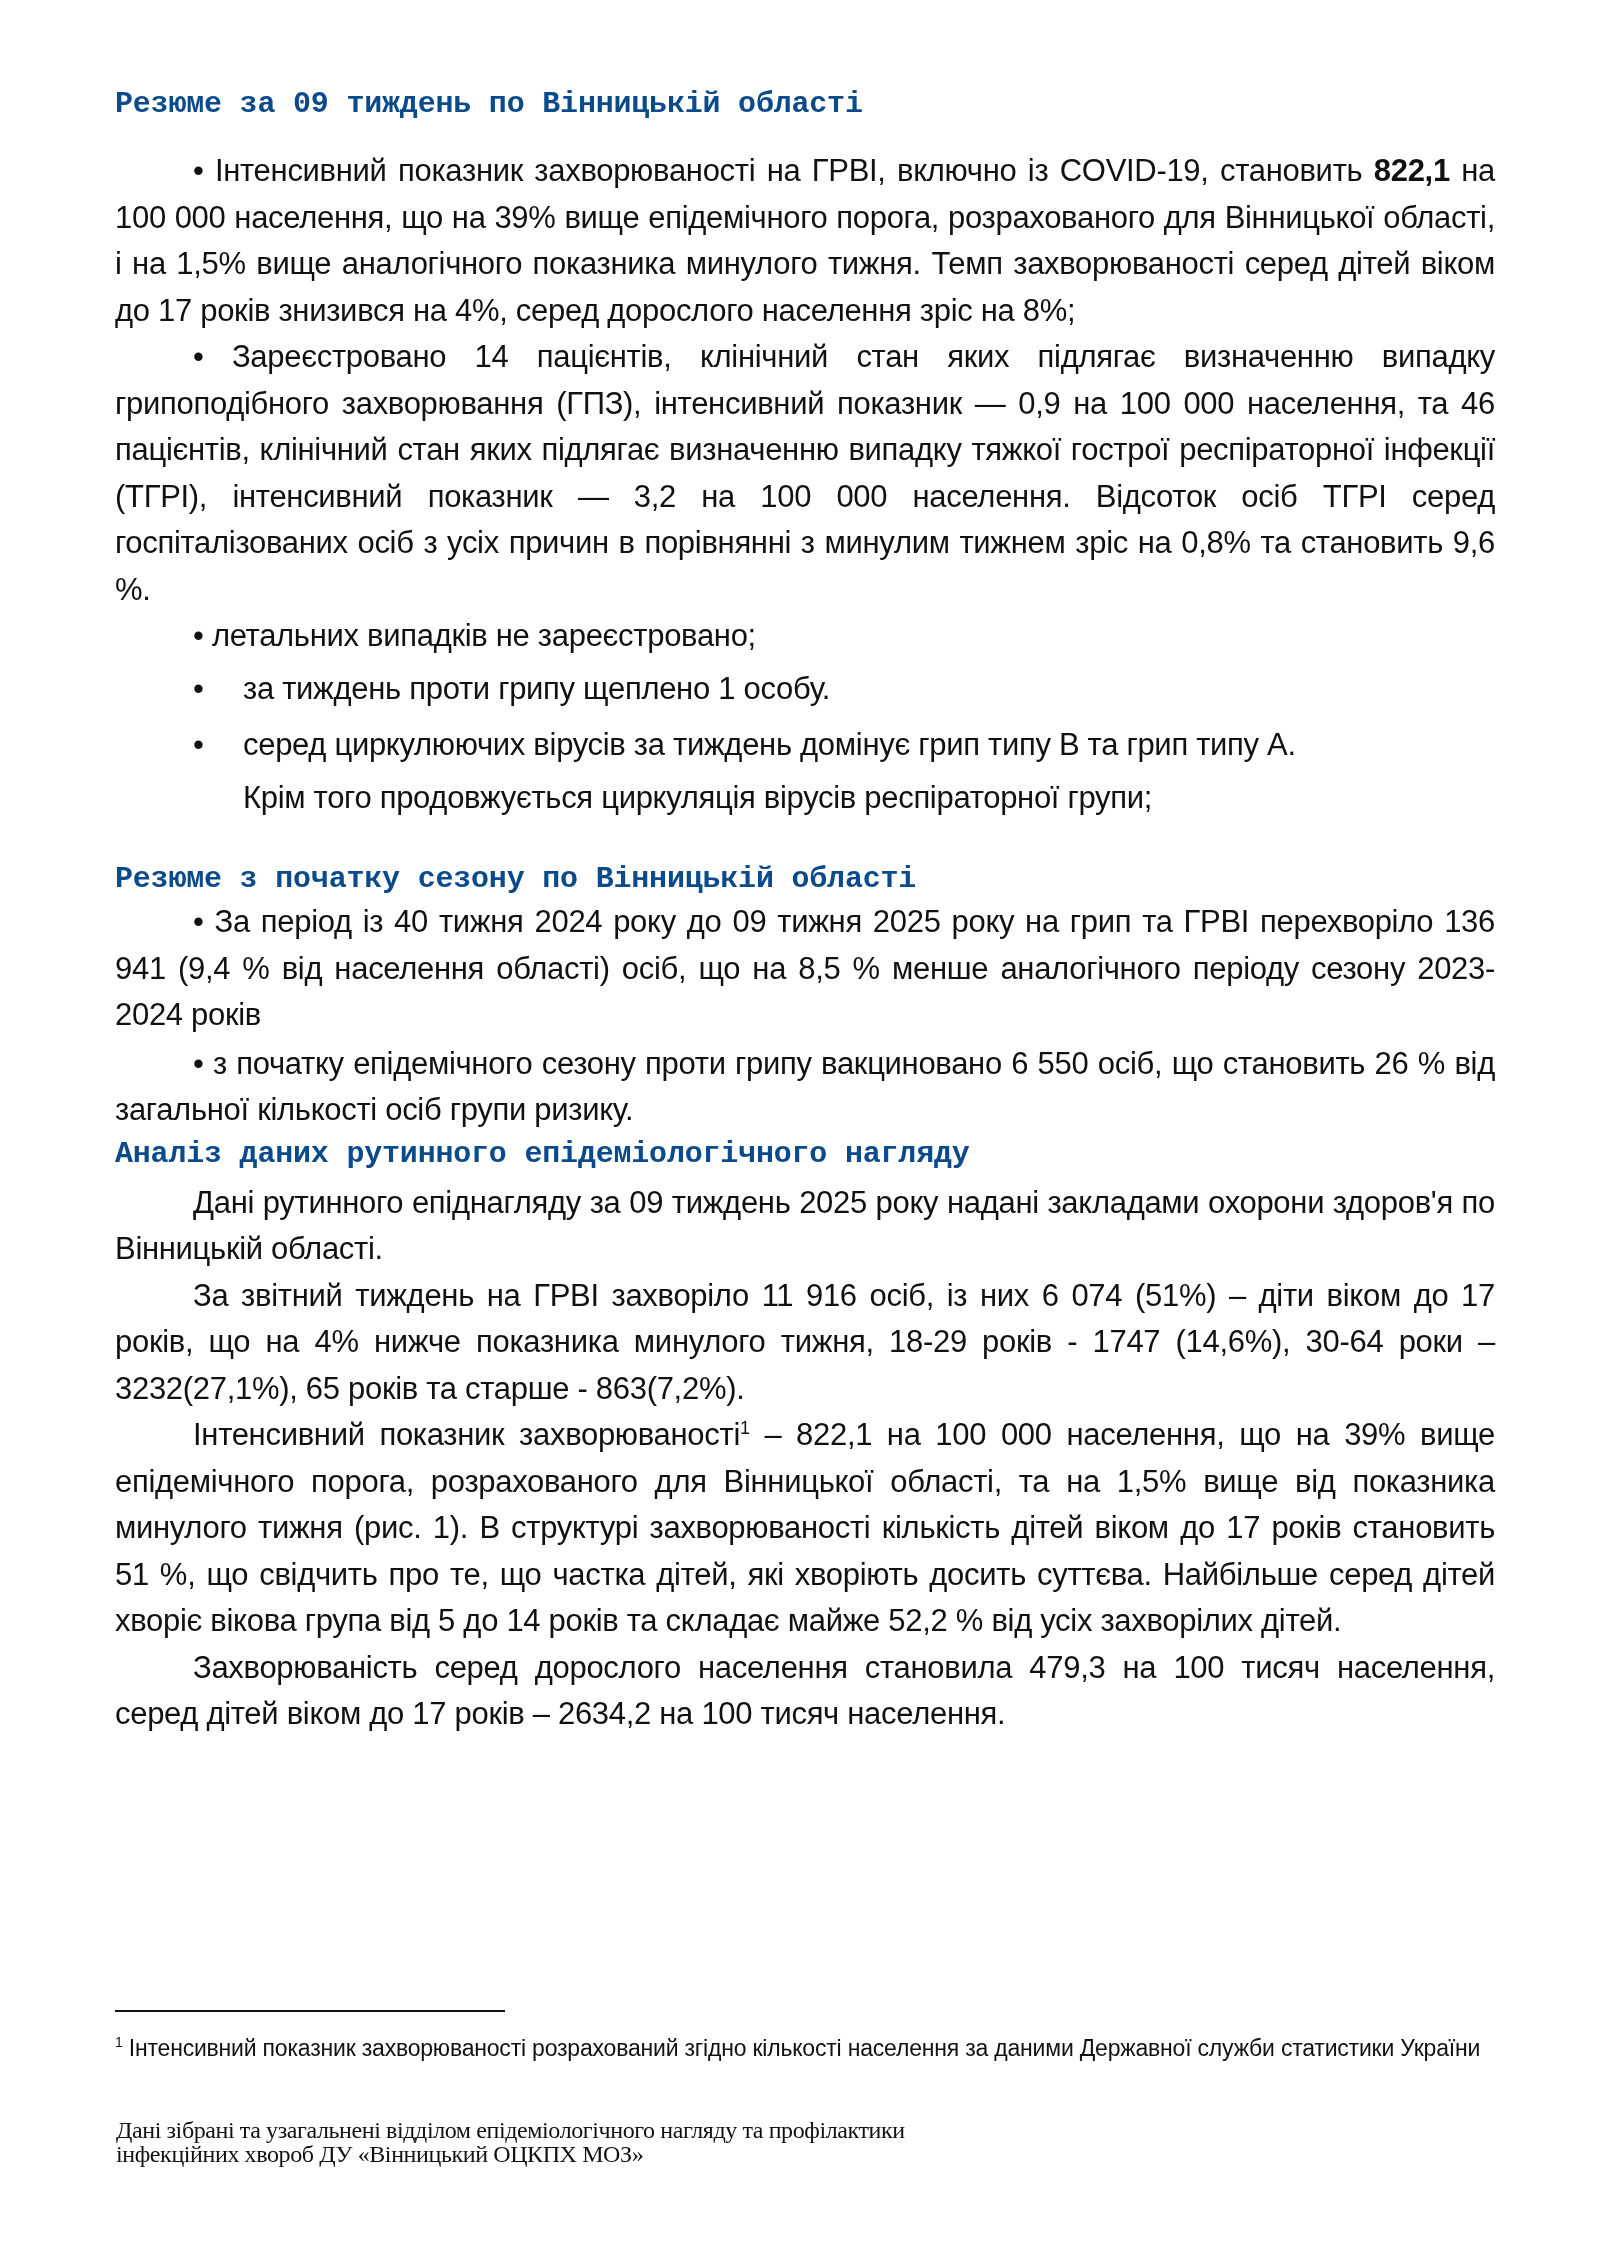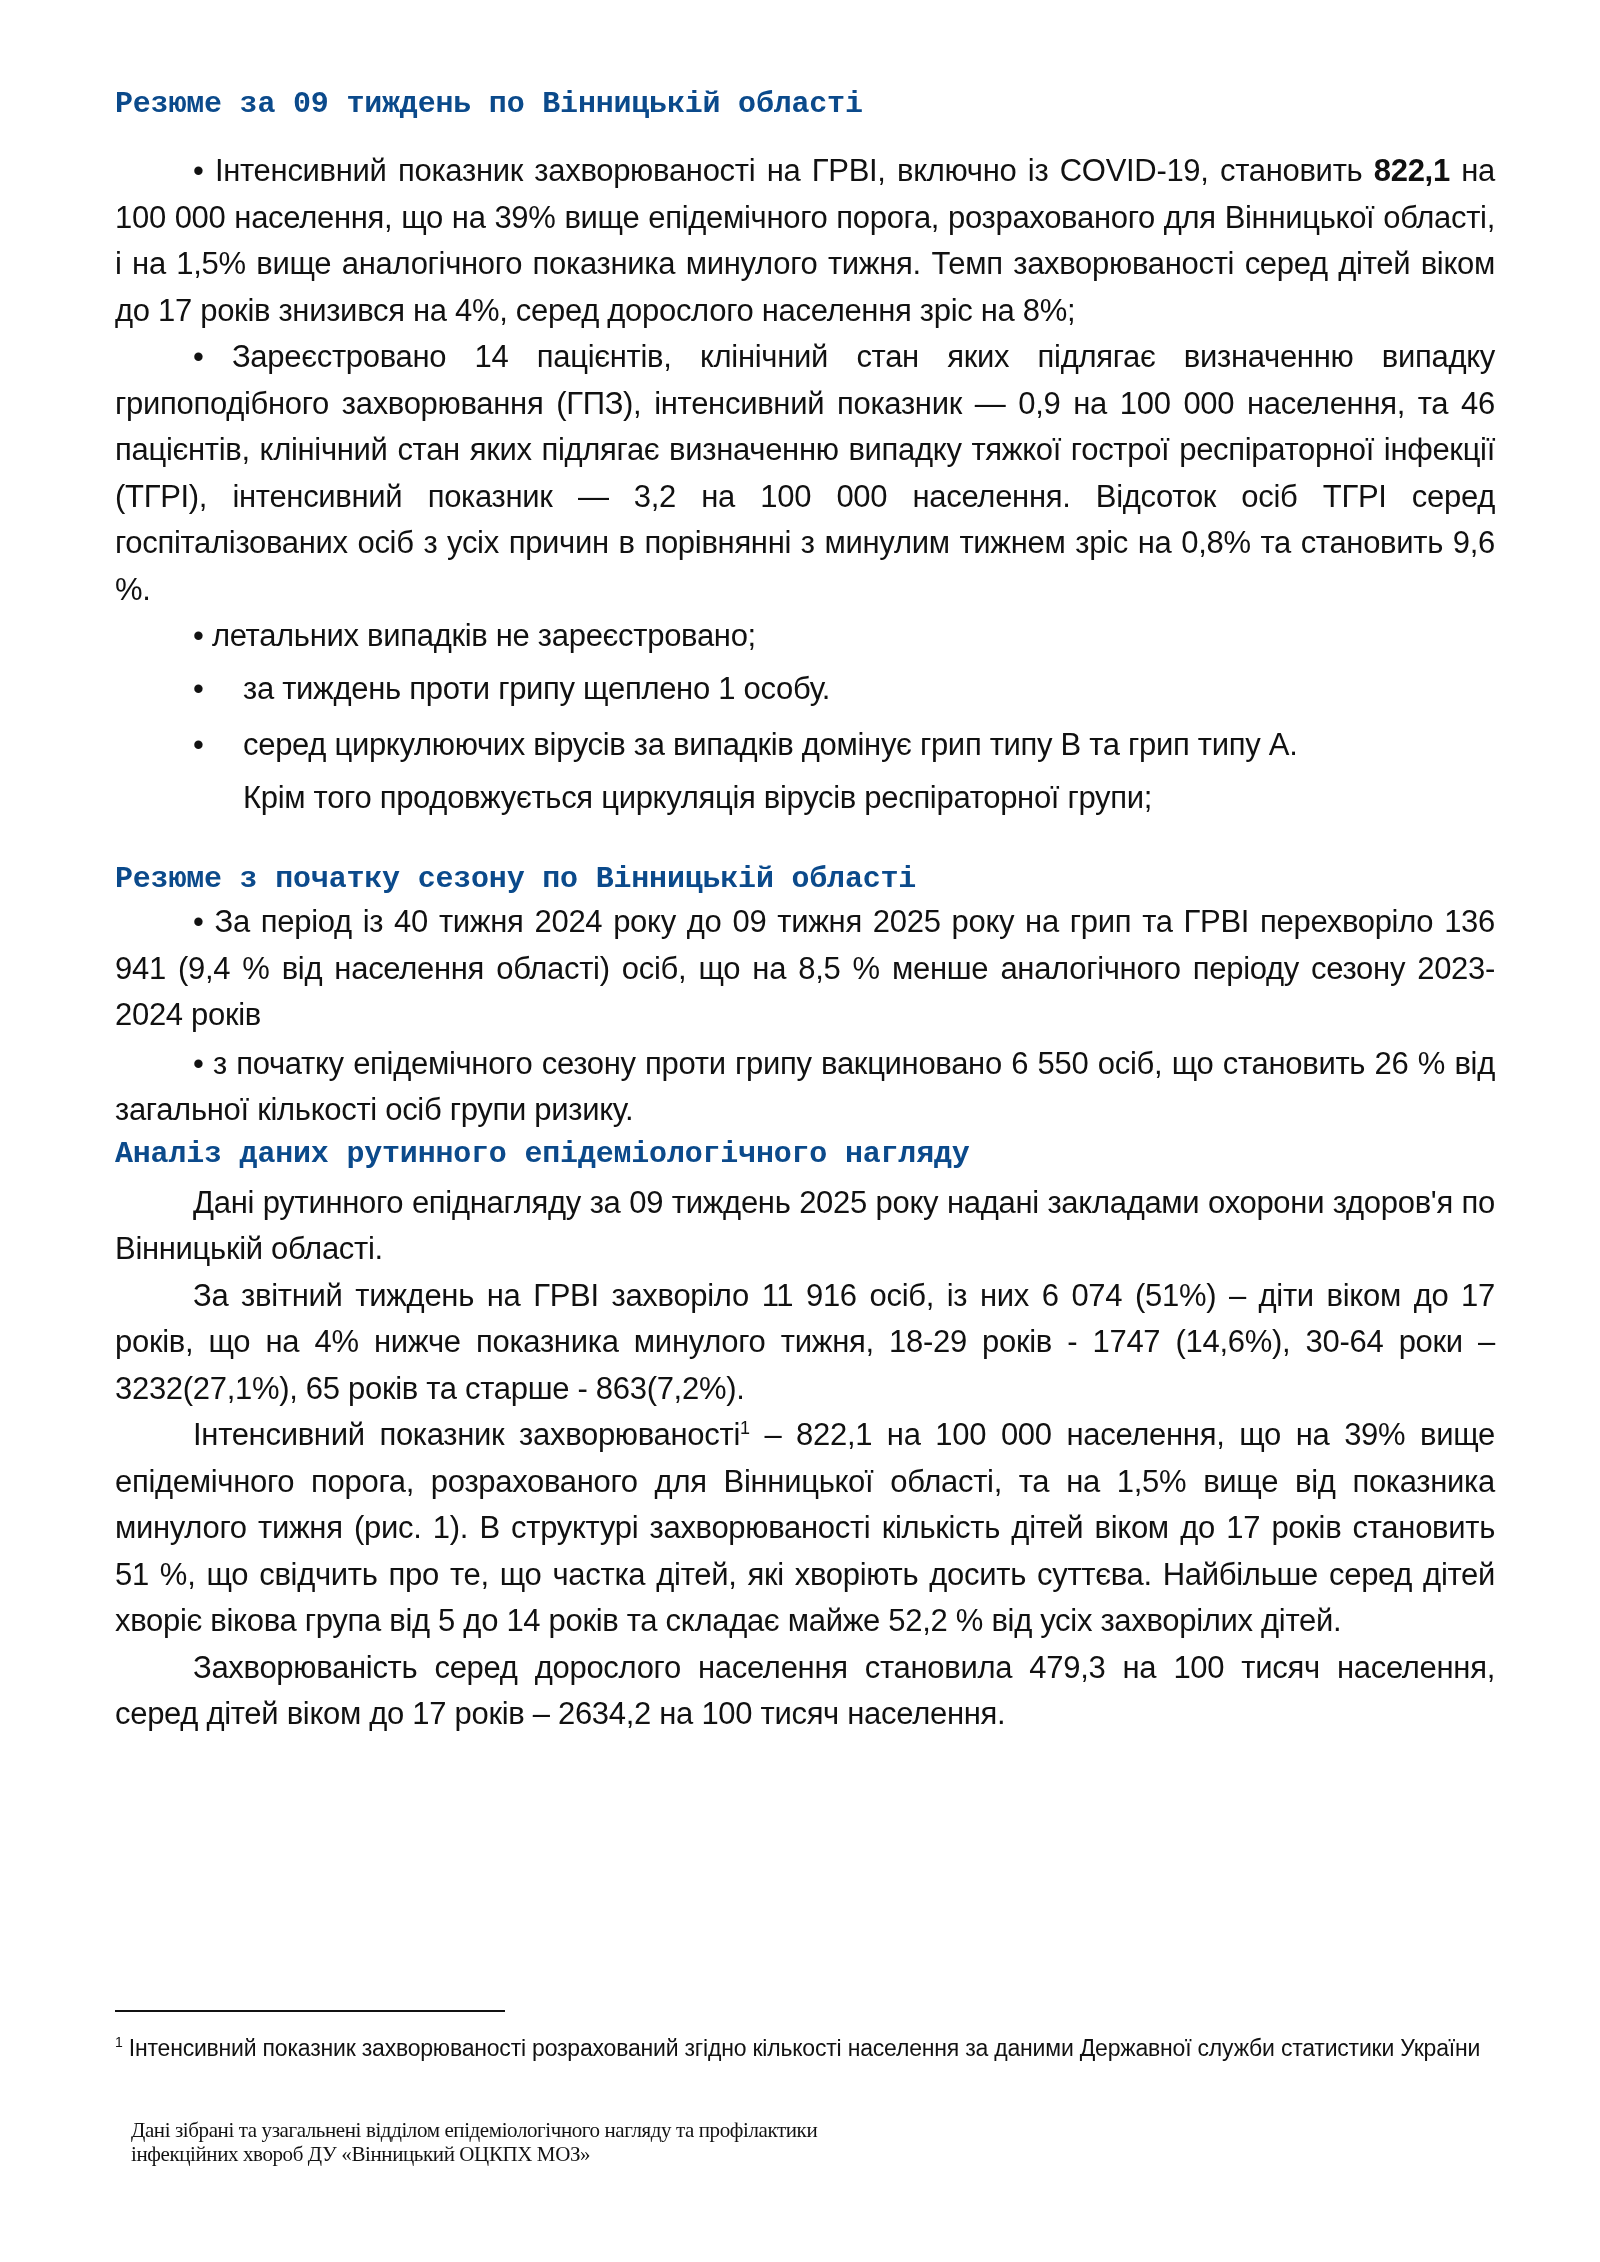--- a/index.html
+++ b/index.html
@@ -20,21 +20,21 @@
     .indent { text-indent: 78px; }
     .bold { font-weight: bold; }
     .it { }
     .bul-line { position: relative; font-size: 31px; line-height: 46.5px; margin: 0; letter-spacing: -0.3px; }
     .bul-line .dot { position: absolute; left: 78px; }
     .bul-line .txt { display: block; padding-left: 128px; }
     .sup { font-size: 18px; vertical-align: super; line-height: 0; }
     .fn-rule { position: absolute; left: 115px; top: 2010px; width: 390px; height: 2px; background: #111; }
     .footnote { position: absolute; left: 115px; top: 2032px; width: 1380px; font-size: 23px; line-height: 33px; letter-spacing: -0.2px; }
     .footnote .sup { font-size: 14px; }
-    .credit { position: absolute; left: 131px; top: 2118px; width: 900px; font-family: "Liberation Serif", "DejaVu Serif", serif; font-size: 21px; line-height: 24px; letter-spacing: -0.4px; }
+    .credit { position: absolute; left: 116px; top: 2118px; width: 900px; font-family: "Liberation Serif", "DejaVu Serif", serif; font-size: 24px; line-height: 24px; letter-spacing: -0.4px; }
   </style>
 </head>
 <body>
 
 <div class="page">
 
   <h2 class="heading" style="margin-top:86px;">Резюме за 09 тиждень по Вінницькій області</h2>
 
   <p class="p indent" style="margin-top:26px;"><span>•</span><span> Інтенсивний показник захворюваності на ГРВІ, включно із COVID-19, становить </span><span class="bold">822,1</span><span> на 100 000 населення, що на 39% вище епідемічного порога, розрахованого для Вінницької області, і на 1,5% вище аналогічного показника минулого тижня. Темп захворюваності серед дітей віком до 17 років знизився на 4%, серед дорослого населення зріс на 8%;</span></p>
 
@@ -42,21 +42,21 @@
 
   <p class="p indent"><span>•</span><span> летальних випадків не зареєстровано;</span></p>
 
   <div class="bul-line" style="margin-top:6px;">
     <span class="dot">•</span>
     <span class="txt">за тиждень проти грипу щеплено 1 особу.</span>
   </div>
 
   <div class="bul-line" style="margin-top:10px;">
     <span class="dot">•</span>
-    <span class="txt">серед циркулюючих вірусів за випадків домінує грип типу В та грип типу А.</span>
+    <span class="txt">серед циркулюючих вірусів за тиждень домінує грип типу В та грип типу А.</span>
     <span class="txt" style="margin-top:6px;">Крім того продовжується циркуляція вірусів респіраторної групи;</span>
   </div>
 
   <h2 class="heading" style="margin-top:40px;">Резюме з початку сезону по Вінницькій області</h2>
 
   <p class="p indent" style="margin-top:2px;"><span>•</span><span> За період із 40 тижня 2024 року  до 09 тижня 2025 року на грип та ГРВІ перехворіло 136 941 (9,4 % від населення області) осіб, що на 8,5 % менше аналогічного періоду сезону 2023-2024 років</span></p>
 
   <p class="p indent" style="margin-top:2px;"><span>•</span><span> з початку епідемічного сезону проти грипу вакциновано 6 550 осіб, що становить 26 % від загальної кількості осіб групи ризику.</span></p>
 
   <h2 class="heading" style="margin-top:2px;">Аналіз даних рутинного епідеміологічного нагляду</h2>

